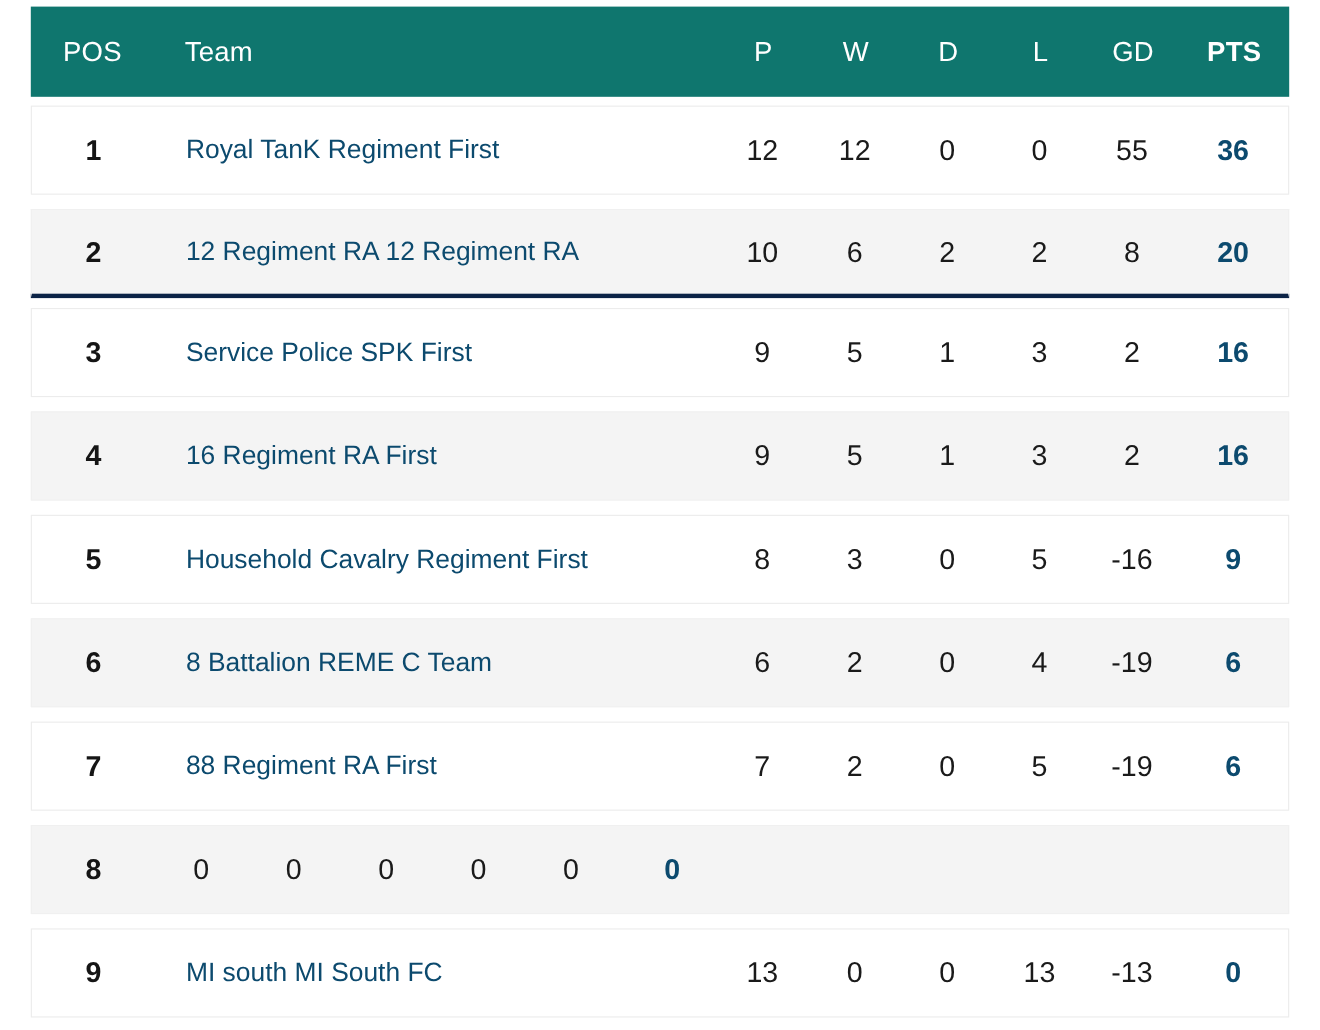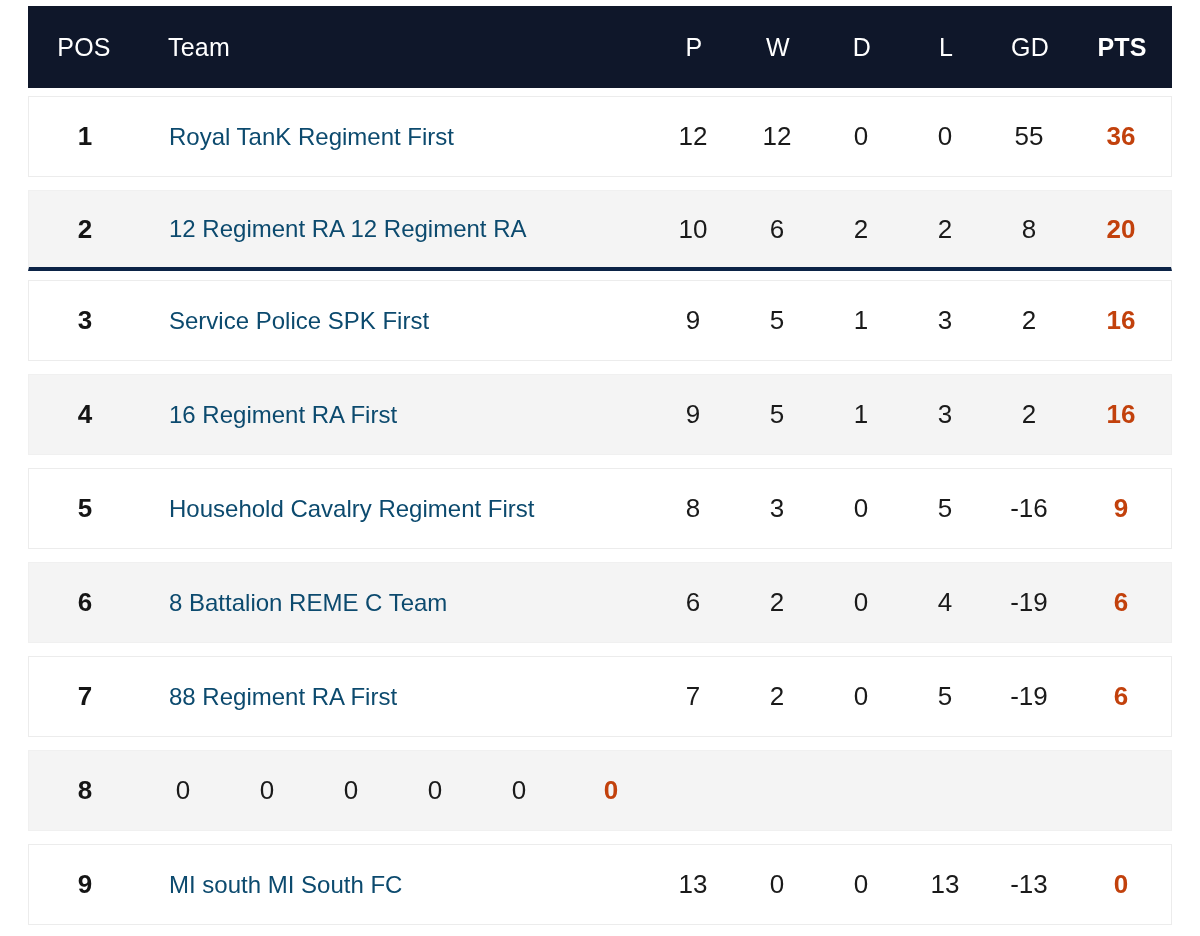--- a/index.html
+++ b/index.html
@@ -20,21 +20,21 @@
     padding: 0;
   }
 
   
   .table-header {
     position: absolute;
     left: 28px;
     top: 6px;
     width: 1144px;
     height: 82px;
-    background: #0f172a;
+    background: #0f766e;
     display: flex;
     align-items: center;
     color: #ffffff;
   }
 
   .cell-pos {
     width: 112px;
     flex: 0 0 112px;
     text-align: center;
   }
@@ -105,21 +105,21 @@
     overflow: hidden;
   }
   .table-row .cell-stat {
     font-size: 26px;
     font-weight: 400;
     color: #1a1a1a;
   }
   .table-row .cell-pts {
     font-size: 26px;
     font-weight: 700;
-    color: #c2410c;
+    color: #0c4a6e;
   }
 
   
   .table-row .cell-team,
   .table-row .cell-stat,
   .table-row .cell-pts {
     position: relative;
   }
   .table-row .cell-team::before,
   .table-row .cell-stat::before,

